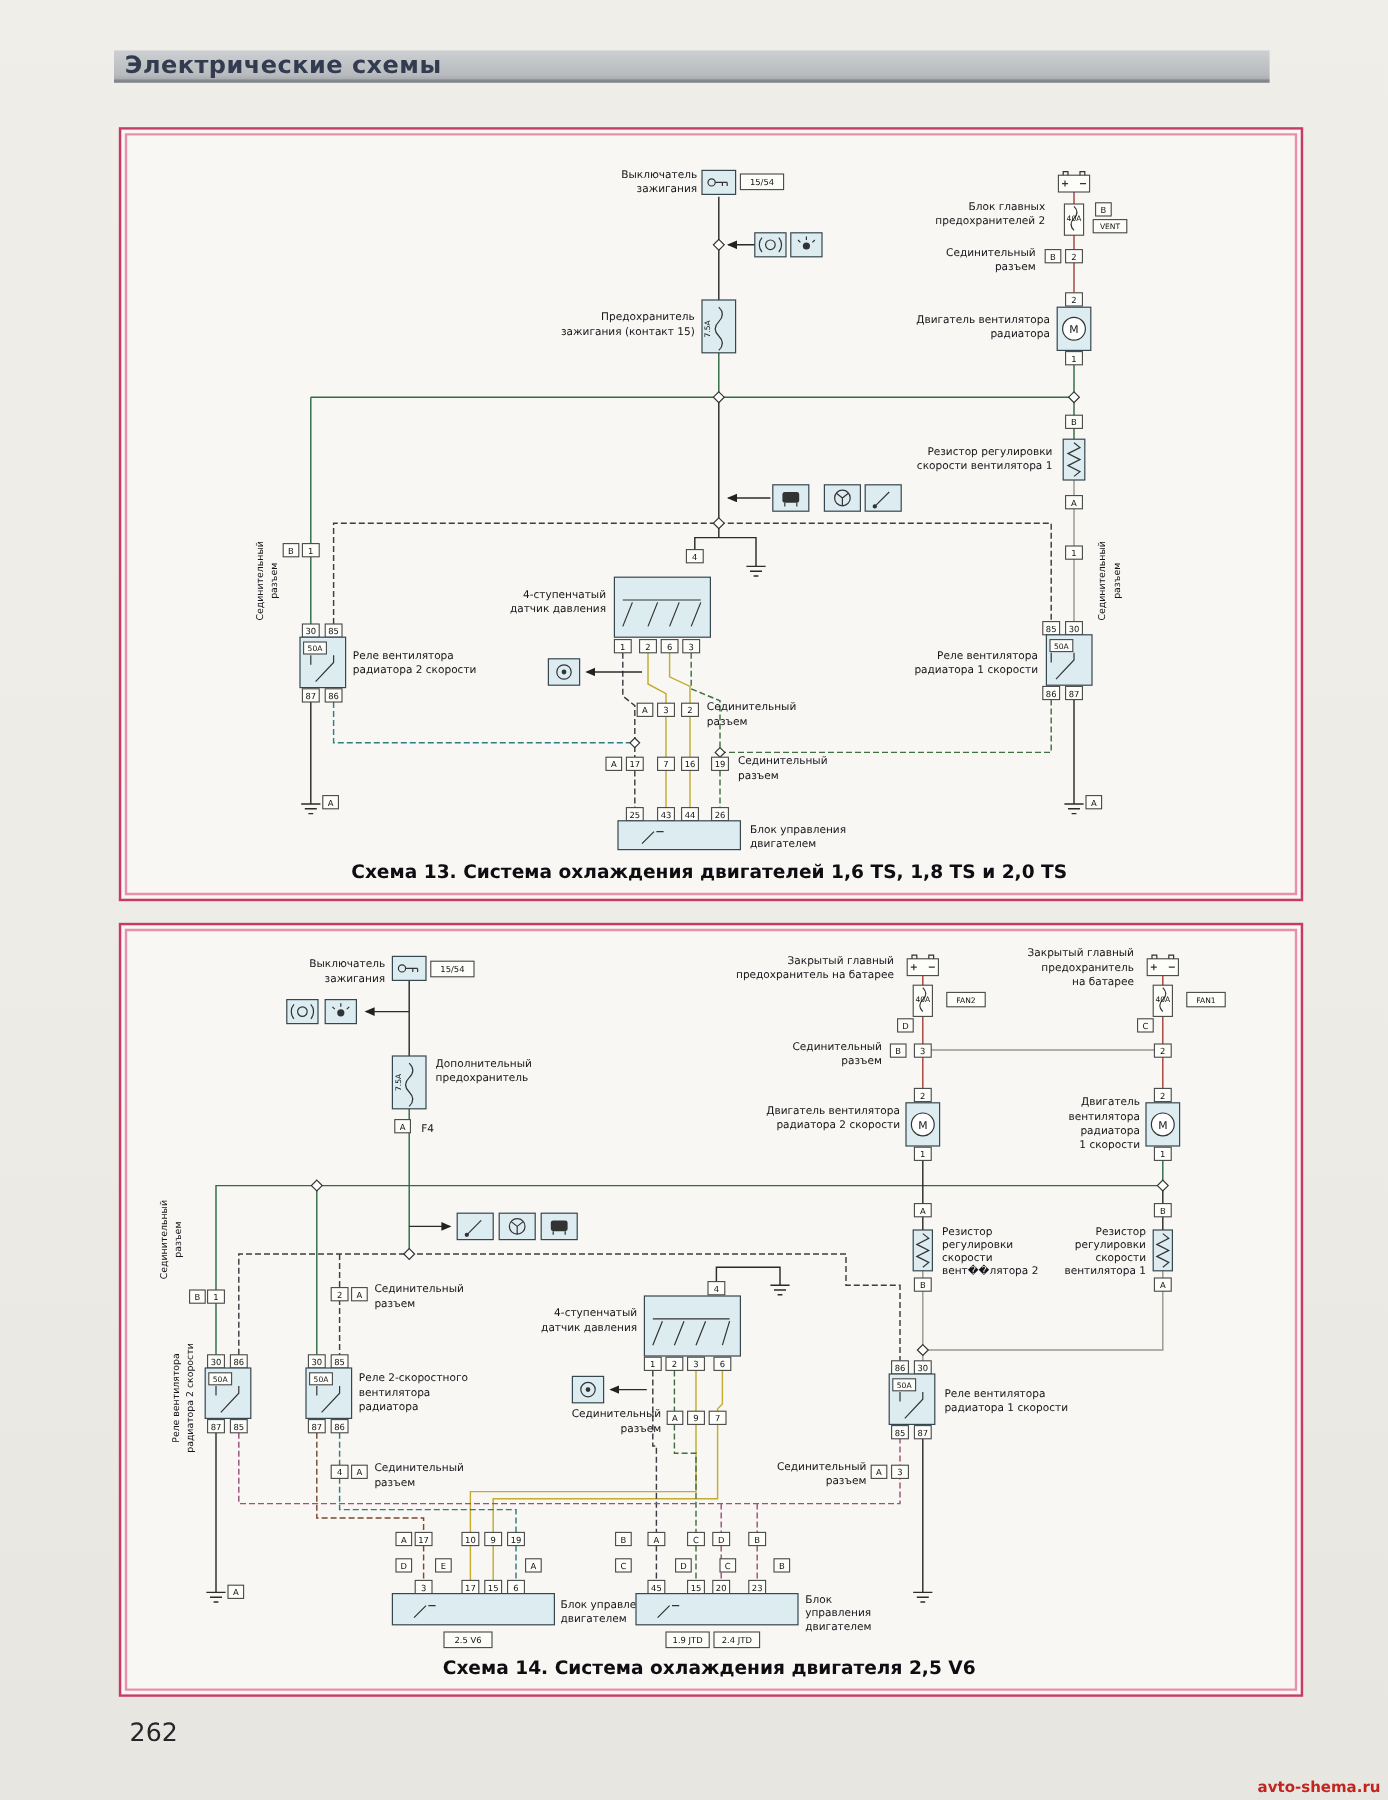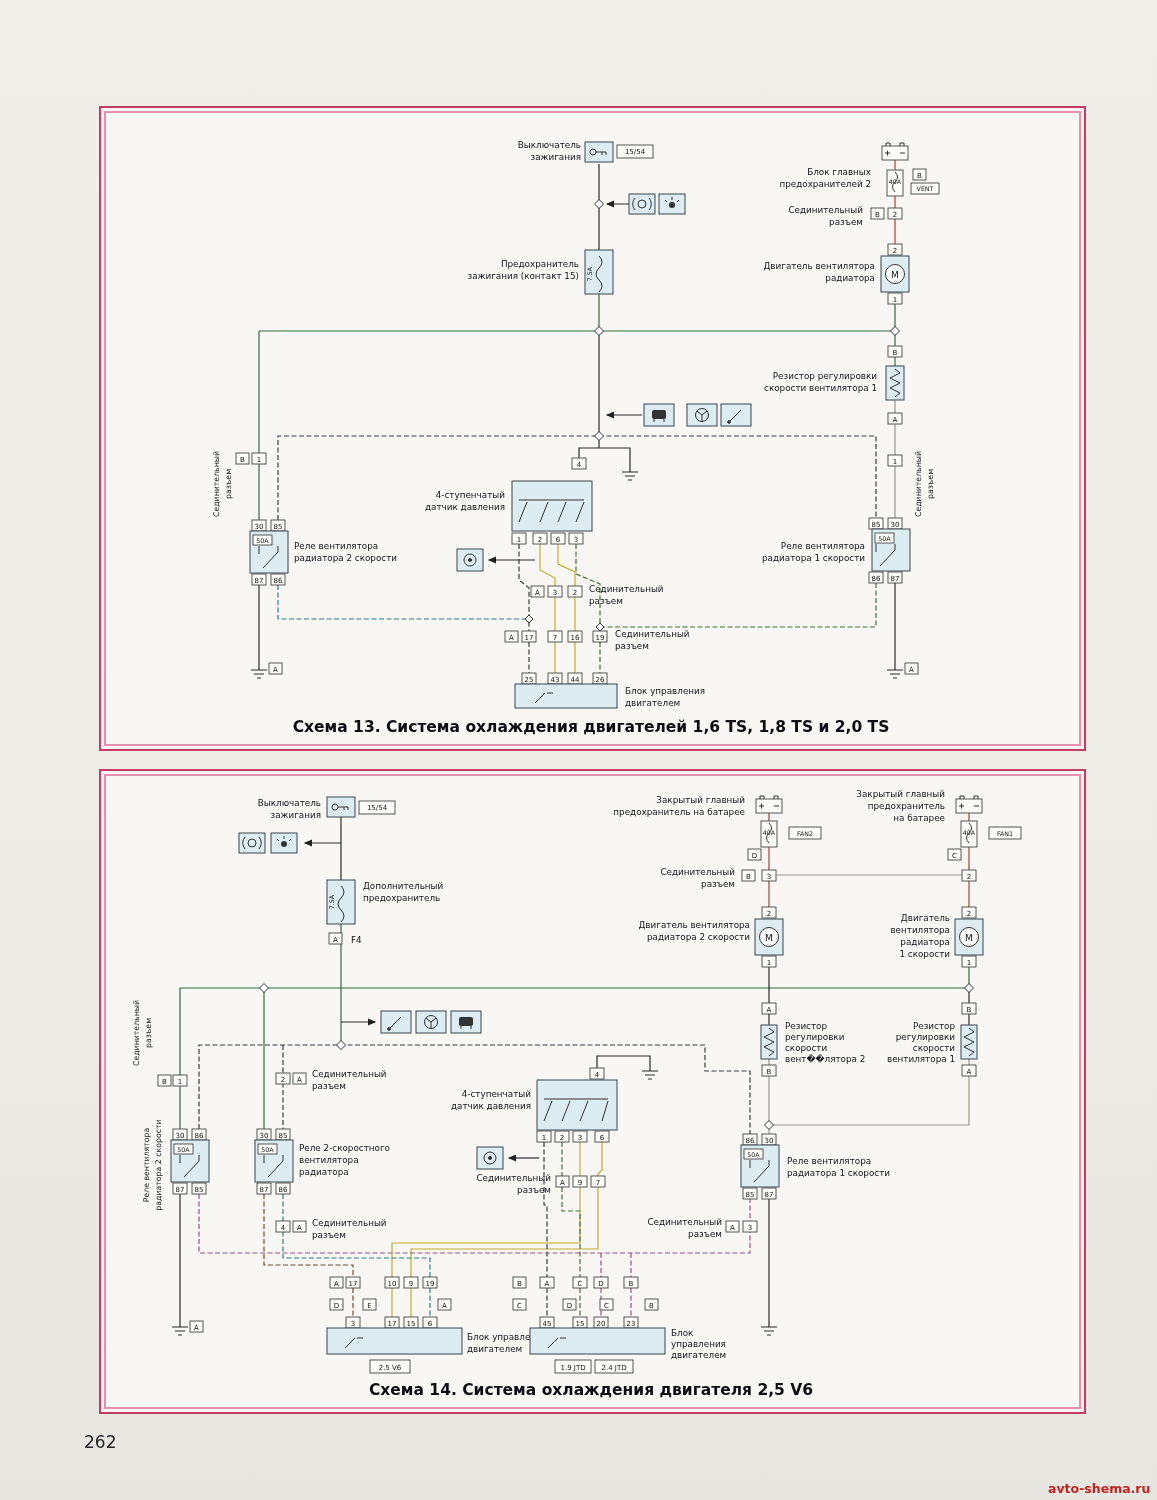--- a/index.html
+++ b/index.html
@@ -9,21 +9,21 @@
   .header-bar { position:absolute; left:95px; top:42px; width:963px; height:27px;
     background:linear-gradient(180deg,#cdd0d2 0%,#b8bbbe 85%,#a9acb0 100%);
     border-bottom:3px solid #83878c; display:flex; align-items:center; padding-left:9px; }
   .header-bar span { font-size:20px; font-weight:bold; color:#323b50; letter-spacing:0.4px; }
   .panel { position:absolute; left:99px; width:987px; height:645px; background:#f8f7f3;
     border:2px solid #c73a66; box-shadow: inset 0 0 0 3px #f8f7f3, inset 0 0 0 5px #e98fae;
     padding:4px; }
   .panel svg { display:block; width:975px; height:633px; }
   #panel13 { top:106px; }
   #panel14 { top:769px; }
-  .pagenum { position:absolute; left:84px; top:1432px; font-size:17px; color:#26262b; }
+  .pagenum { position:absolute; left:108px; top:1432px; font-size:21px; color:#26262b; }
   .watermark { position:absolute; left:1028px; top:1481px; font-size:12.5px; font-weight:bold; color:#c22420;margin-left:20px; }
   
   .w  { fill:none; stroke:#2b2b2b; stroke-width:1.2; }
   .wg { stroke:#2f6b45; }
   .wr { stroke:#a8423a; }
   .wy { stroke:#c3ac2f; }
   .wgy{ stroke:#9a988e; }
   .dd { stroke:#3c3c44; stroke-dasharray:5 2.5; }
   .dt { stroke:#2f7d80; stroke-dasharray:5 2.5; }
   .dgr{ stroke:#3f7140; stroke-dasharray:5 2.5; }
@@ -38,20 +38,23 @@
   .cap{ font-size:15.5px; font-weight:bold; text-anchor:middle; fill:#0d0d12; }
   .sm { font-size:6.3px; text-anchor:middle; fill:#111; }
   .gl { fill:none; stroke:#333; stroke-width:1; }
   .dia{ fill:#fff; stroke:#333; stroke-width:1; }
 </style>
 </head>
 <body>
 
 <div class="page">
 
+  <div class="header-bar">
+    <span>Электрические схемы</span>
+  </div>
 
   <div class="panel" id="panel13">
   <svg viewBox="0 0 975 633">
     <defs>
       <marker id="arr13" markerWidth="8" markerHeight="8" refX="6" refY="3" orient="auto">
         <path d="M0,0 L7,3 L0,6 Z" fill="#222"></path>
       </marker>
     </defs>
 
     <path class="w" d="M494,52 V138"></path>

